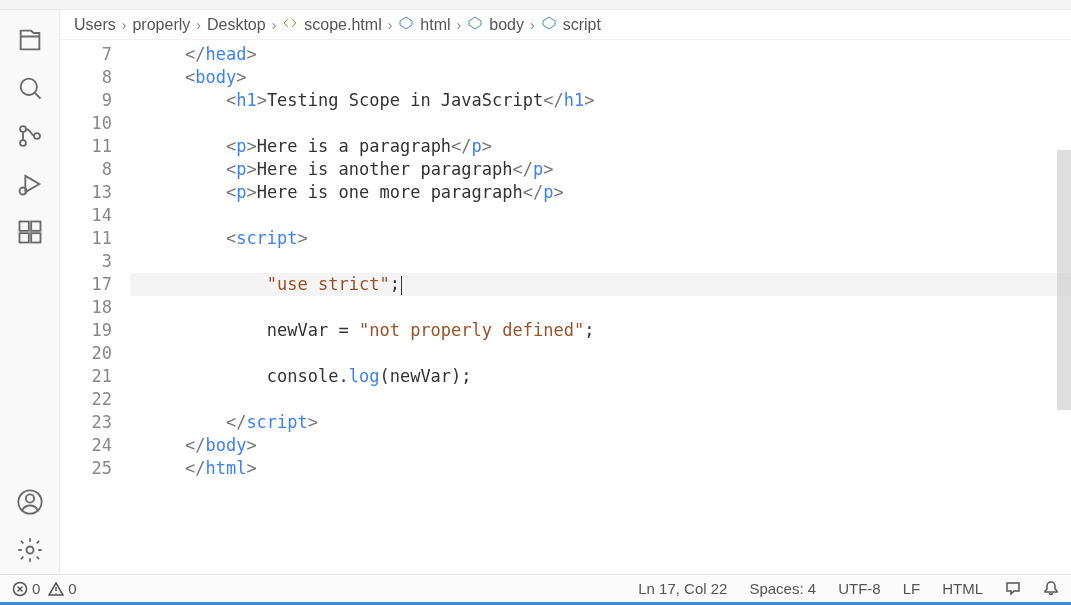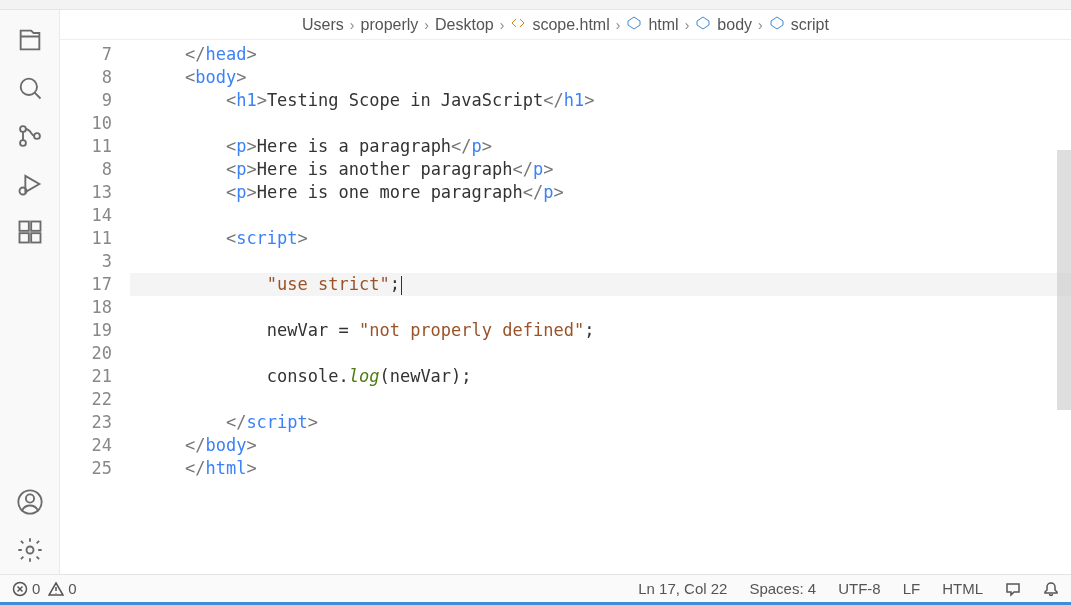--- a/index.html
+++ b/index.html
@@ -59,21 +59,20 @@
     display: flex;
     align-items: center;
     height: 30px;
     padding: 0 14px;
     color: #555;
     font-size: 16px;
     border-bottom: 1px solid #eee;
     background: #fff;
     gap: 6px;
     white-space: nowrap;
-    justify-content: center;
   }
   .crumb-item { display: inline-flex; align-items: center; gap: 6px; cursor: pointer; }
   .crumb-sep { color: #888; font-size: 14px; }
   .crumb-icon svg { width: 16px; height: 16px; }
   .code-area {
     flex: 1;
     display: flex;
     font-family: "Menlo", "Consolas", monospace;
     font-size: 17px;
     line-height: 23px;
@@ -95,21 +94,21 @@
     white-space: pre;
     color: #333;
     position: relative;
   }
   .code-line { height: 23px; padding-left: 14px; position: relative; }
   .code-line.highlight { background: #f4f4f4; }
   .tag-br { color: #777; }
   .tag-name { color: #3b82f6; }
   .text-plain { color: #333; }
   .string { color: #9a5228; }
-  .func { color: #4d7c0f; font-style: italic; }
+  .func { color: #3b82f6; }
   .cursor {
     display: inline-block;
     width: 1px;
     background: #333;
     height: 19px;
     vertical-align: middle;
     margin-left: 1px;
   }
   .scroll-overview {
     position: absolute;
@@ -132,21 +131,21 @@
     height: 28px;
     background: #fafafa;
     border-top: 1px solid #e5e5e5;
     display: flex;
     align-items: center;
     font-size: 15px;
     color: #555;
     padding: 0 12px;
   }
   .status-left { display: flex; align-items: center; gap: 8px; }
-  .status-right { margin-left: auto; display: flex; align-items: center; gap: 22px; }
+  .status-right { margin-left: auto; display: flex; align-items: flex-start; gap: 22px; }
   .status-item { display: inline-flex; align-items: center; gap: 4px; cursor: pointer; }
   .status-item svg { width: 16px; height: 16px; stroke: #555; fill: none; stroke-width: 1.5; }
   .bottom-accent {
     height: 3px;
     background: #3a8fd6;
   }
   .orange-symbol svg { stroke: #d18616; fill: none; }
   .blue-symbol svg { stroke: #3f8bd4; fill: none; }
 </style>
 </head>

